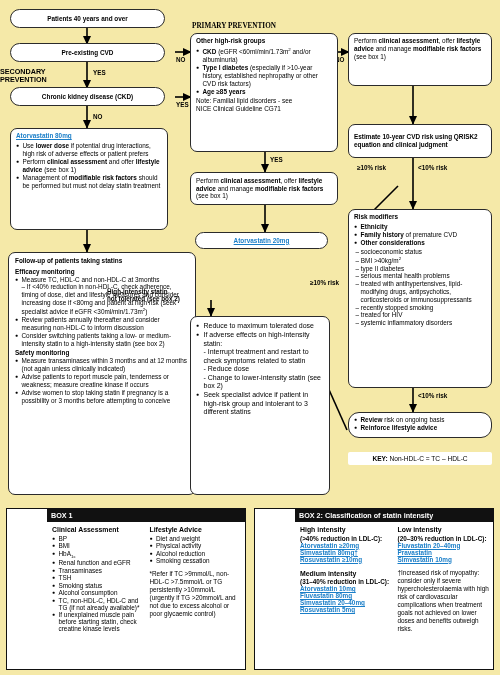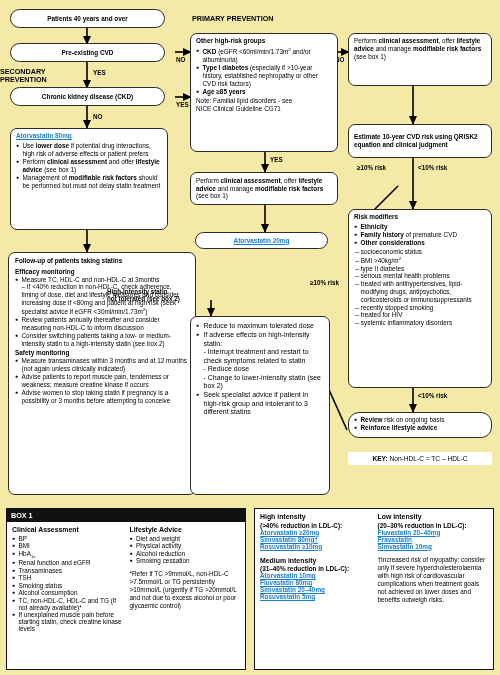--- a/index.html
+++ b/index.html
@@ -31,21 +31,21 @@
   li{position:relative;padding-left:6.5px;margin:0 0 0.5px 0;}
   li:before{content:"\25CF";position:absolute;left:0;top:0;font-size:5.2px;line-height:1.5;}
   .dash{padding-left:6.5px;text-indent:-5px;}
   .lbl{position:absolute;font-weight:bold;font-size:6.3px;white-space:nowrap;}
   .sect{position:absolute;font-weight:bold;font-size:7.2px;white-space:nowrap;line-height:1.12;}
   svg.arrows{position:absolute;left:0;top:0;width:500px;height:510px;pointer-events:none;}
   .key{
     position:absolute;background:#fff;border:none;border-radius:2px;
     text-align:center;padding:3px 0;font-size:6.6px;
   }
-  .bigbox{position:absolute;background:#fff;border:1px solid #111;box-sizing:border-box;}
+  .bigbox{position:absolute;background:#fff;border:1px solid #111;box-sizing:border-box;padding-left:40px;}
   .bigbox .bar{background:#111;color:#fff;font-weight:bold;font-size:7.2px;padding:2px 4px;}
   .bb-body{display:flex;padding:4px 4px 4px 5px;gap:6px;}
   .col{flex:1;}
   .col h4{margin:0 0 1.5px 0;font-size:6.9px;font-weight:bold;}
   .note{margin-top:6px;line-height:1.25;}
   sub{font-size:4.4px;}
   sup{font-size:4.4px;}
 </style>
 </head>
 <body>
@@ -90,21 +90,21 @@
     <span class="hdr">Pre-existing CVD</span>
   </div>
 
   <div class="box round ctr" style="left:10px;top:87px;width:155px;height:19px;display:flex;align-items:center;justify-content:center;">
     <span class="hdr">Chronic kidney disease (CKD)</span>
   </div>
 
   <div class="sect" style="left:0;top:68px;white-space:pre;">SECONDARY
 PREVENTION</div>
 
-  <div class="sect" style="left:192px;top:15px;">PRIMARY PREVENTION</div>
+  <div class="sect" style="left:192px;top:22px;font-family:Liberation Serif, serif;">PRIMARY PREVENTION</div>
 
   <div class="lbl" style="left:176px;top:56px;">NO</div>
   <div class="lbl" style="left:93px;top:69px;">YES</div>
   <div class="lbl" style="left:176px;top:101px;">YES</div>
   <div class="lbl" style="left:93px;top:113px;">NO</div>
   <div class="lbl" style="left:335px;top:56px;">NO</div>
   <div class="lbl" style="left:270px;top:156px;">YES</div>
   <div class="lbl" style="left:357px;top:164px;">≥10% risk</div>
   <div class="lbl" style="left:418px;top:164px;">&lt;10% risk</div>
   <div class="lbl" style="left:310px;top:279px;">≥10% risk</div>
@@ -230,20 +230,21 @@
         <li>Physical activity</li>
         <li>Alcohol reduction</li>
         <li>Smoking cessation</li>
       </ul>
       <div class="note">*Refer if TC &gt;9mmol/L, non-HDL-C &gt;7.5mmol/L or TG persistently &gt;10mmol/L (urgently if TG &gt;20mmol/L and not due to excess alcohol or poor glycaemic control)</div>
     </div>
   </div>
 </div>
 
 <div class="bigbox" style="left:254px;top:508px;width:240px;height:162px;">
+  <div class="bar">BOX 2: Classification of statin intensity</div>
   <div class="bb-body">
     <div class="col">
       <h4>High intensity</h4>
       <div class="hdr">(&gt;40% reduction in LDL-C):</div>
       <div class="lnk">Atorvastatin ≥20mg</div>
       <div class="lnk">Simvastatin 80mg†</div>
       <div class="lnk">Rosuvastatin ≥10mg</div>
       <h4 style="margin-top:7px;">Medium intensity</h4>
       <div class="hdr">(31–40% reduction in LDL-C):</div>
       <div class="lnk">Atorvastatin 10mg</div>

